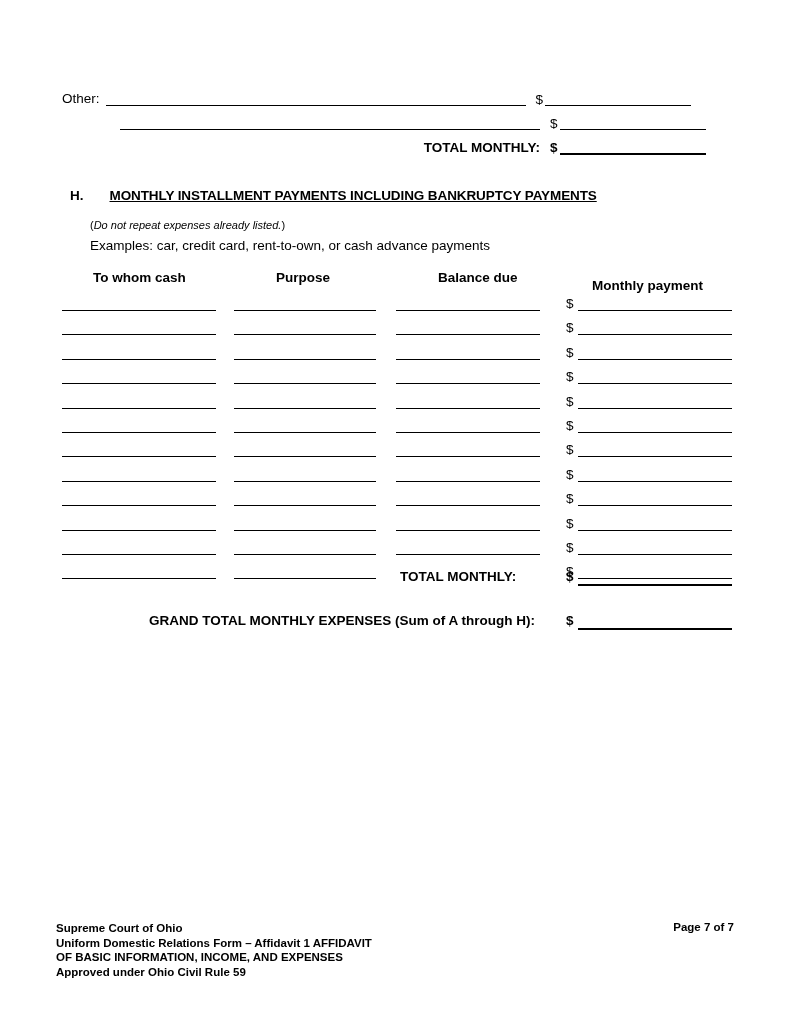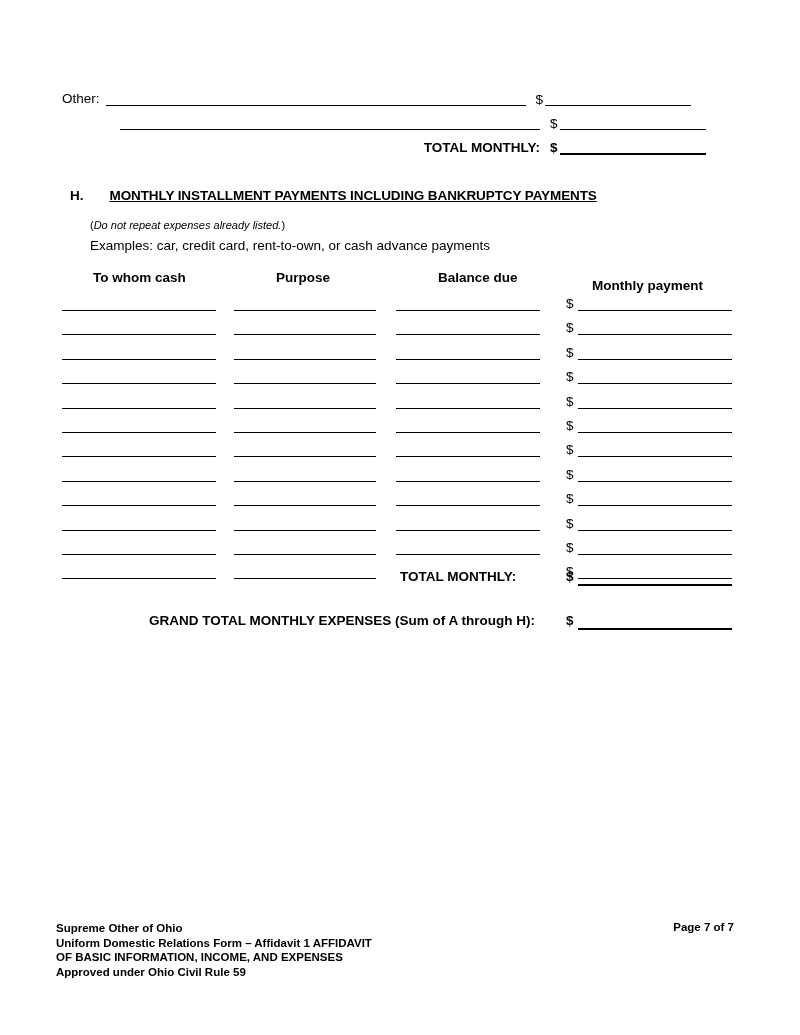--- a/index.html
+++ b/index.html
@@ -308,20 +308,20 @@
     <span class="tm-rule"></span>
   </div>
 
   <div class="grand-row">
     <span class="g-label">GRAND TOTAL MONTHLY EXPENSES (Sum of A through H):</span>
     <span class="g-dlr">$</span>
     <span class="g-rule"></span>
   </div>
 
   <div class="footer">
-    <div>Supreme Other of Ohio</div>
+    <div>Supreme Court of Ohio</div>
     <div>Uniform Domestic Relations Form – Affidavit 1 AFFIDAVIT</div>
     <div>OF BASIC INFORMATION, INCOME, AND EXPENSES</div>
     <div>Approved under Ohio Civil Rule 59</div>
   </div>
   <div class="page-num">Page 7 of 7</div>
 
 </div>
 
 </body></html>

